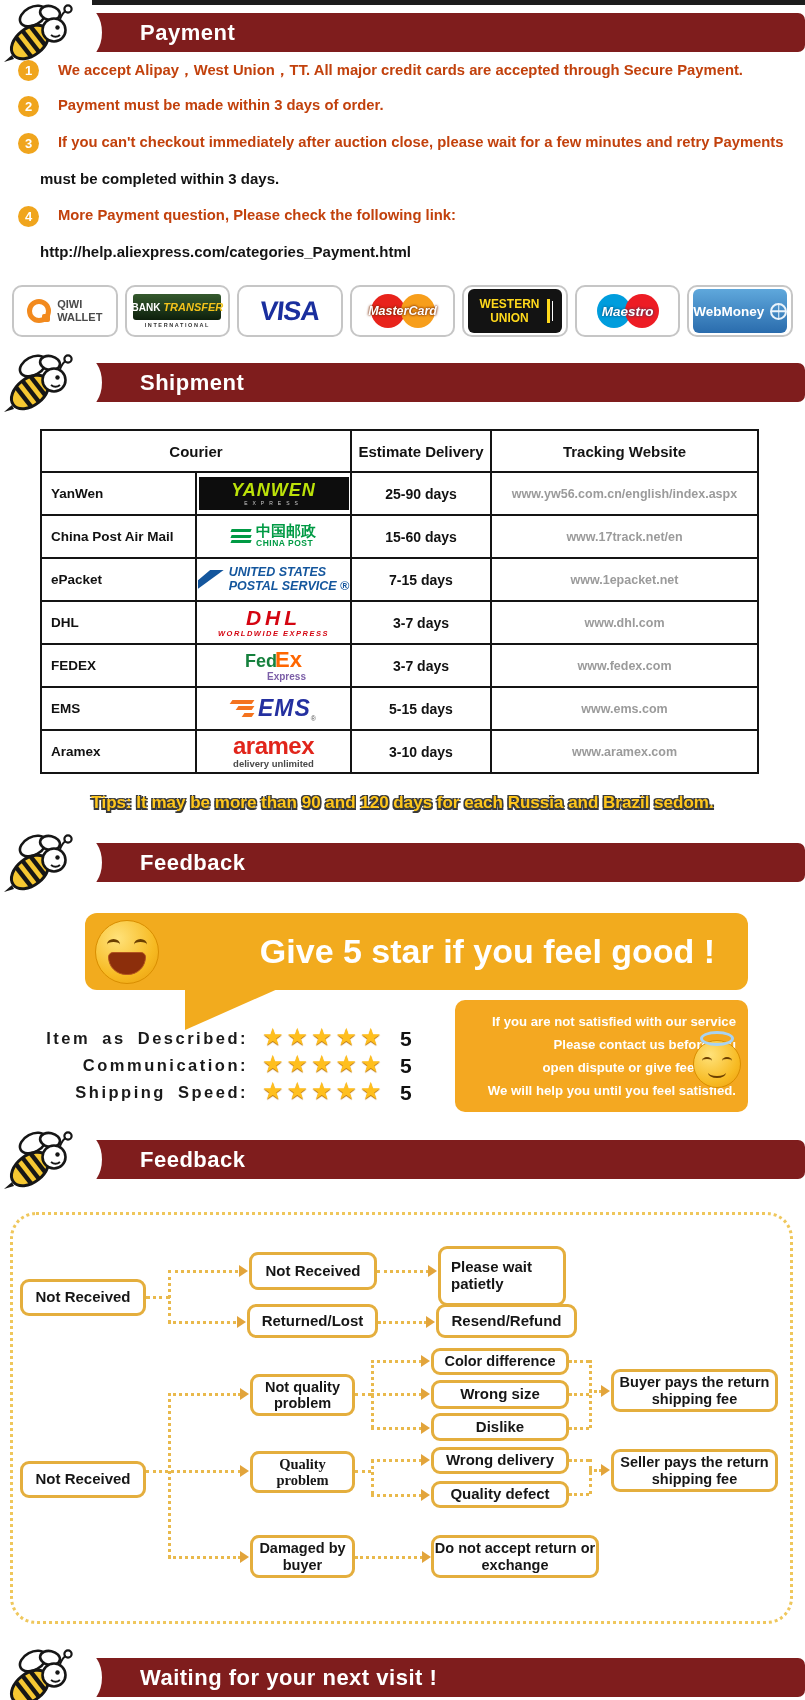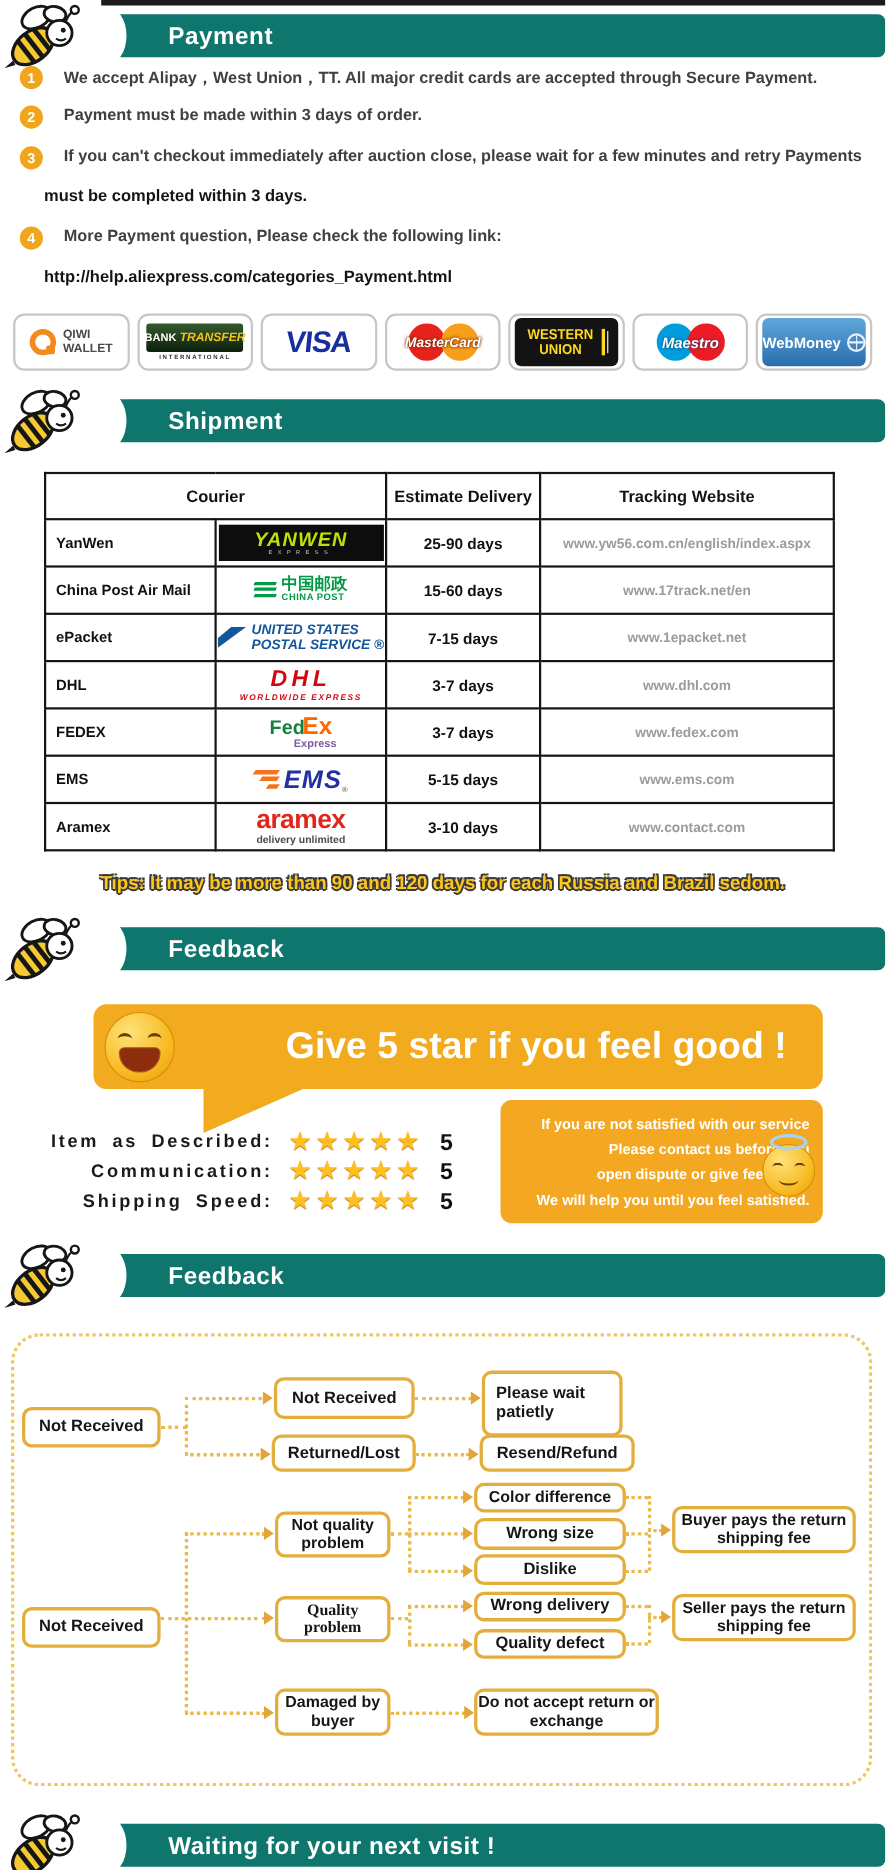--- a/index.html
+++ b/index.html
@@ -2,29 +2,29 @@
 <html><head>
 <meta charset="utf-8">
 <style>
   html,body{margin:0;padding:0;background:#ffffff;}
   .page{position:relative;width:805px;height:1700px;background:#ffffff;overflow:hidden;
         font-family:"Liberation Sans",sans-serif;color:#111;}
   
   .top-strip{position:absolute;left:92px;top:0;right:0;height:5px;background:#1c1c1c;}
   
   .banner-row{position:absolute;left:0;width:805px;height:70px;}
-  .banner-bar{position:absolute;left:97px;right:0;top:13px;height:39px;background:#0f766e;border-radius:7px;}
+  .banner-bar{position:absolute;left:84px;right:0;top:13px;height:39px;background:#7f1d1d;border-radius:7px;}
   .banner-bar::before{content:"";position:absolute;left:-18px;top:-7px;width:36px;height:53px;background:#fff;border-radius:50%;}
   .banner-title{position:absolute;left:56px;top:0;line-height:39px;color:#fff;font-size:22px;font-weight:bold;letter-spacing:.5px;white-space:nowrap;}
   .bee{position:absolute;left:0;top:0;width:94px;height:72px;}
   
   .pay-item{position:absolute;left:18px;right:4px;height:24px;}
   .pay-num{position:absolute;left:0;top:0;width:21px;height:21px;border-radius:50%;background:#F0A51D;color:#fff;
            font-size:13px;font-weight:bold;text-align:center;line-height:21px;}
-  .pay-text{position:absolute;left:40px;top:1px;font-size:14.8px;font-weight:800;white-space:nowrap;color:#404040;}
+  .pay-text{position:absolute;left:40px;top:1px;font-size:14.8px;font-weight:800;white-space:nowrap;color:#c2410c;}
   .pay-cont,.pay-link{position:absolute;left:40px;font-size:15px;font-weight:800;white-space:nowrap;color:#141414;}
   
   .cards{position:absolute;left:12px;top:285px;width:781px;display:flex;gap:7px;}
   .card{flex:1;height:52px;border:2px solid #C6C6C6;border-radius:10px;background:#fff;
         display:flex;align-items:center;justify-content:center;box-sizing:border-box;overflow:hidden;}
   .qiwi-wrap{display:flex;align-items:center;gap:6px;}
   .qiwi-q{width:24px;height:24px;border:5px solid #F28A1E;border-radius:50%;position:relative;box-sizing:border-box;}
   .qiwi-q::after{content:"";position:absolute;right:-4px;bottom:-4px;width:8px;height:8px;background:#F28A1E;border-radius:2px;}
   .qiwi-txt{font-size:11px;line-height:1.15;font-weight:800;color:#4a4a4a;}
   .bank-col{display:flex;flex-direction:column;align-items:center;}
@@ -340,21 +340,21 @@
     </tr>
     <tr>
       <td class="c-name">Aramex</td>
       <td class="c-logo">
         <div class="aramex-col">
               <div class="aramex-main">aramex</div>
         <div class="aramex-sub">delivery unlimited</div>
             </div>
       </td>
       <td class="c-del">3-10 days</td>
-      <td class="c-track">www.contact.com</td>
+      <td class="c-track">www.aramex.com</td>
     </tr>
   </tbody>
     </table>
 
   <div class="tips">Tips: It may be more than 90 and 120 days for each Russia and Brazil sedom.</div>
 
   <div class="banner-row" style="top:830px">
     <div class="banner-bar">
       <span class="banner-title">Feedback</span>
     </div>

